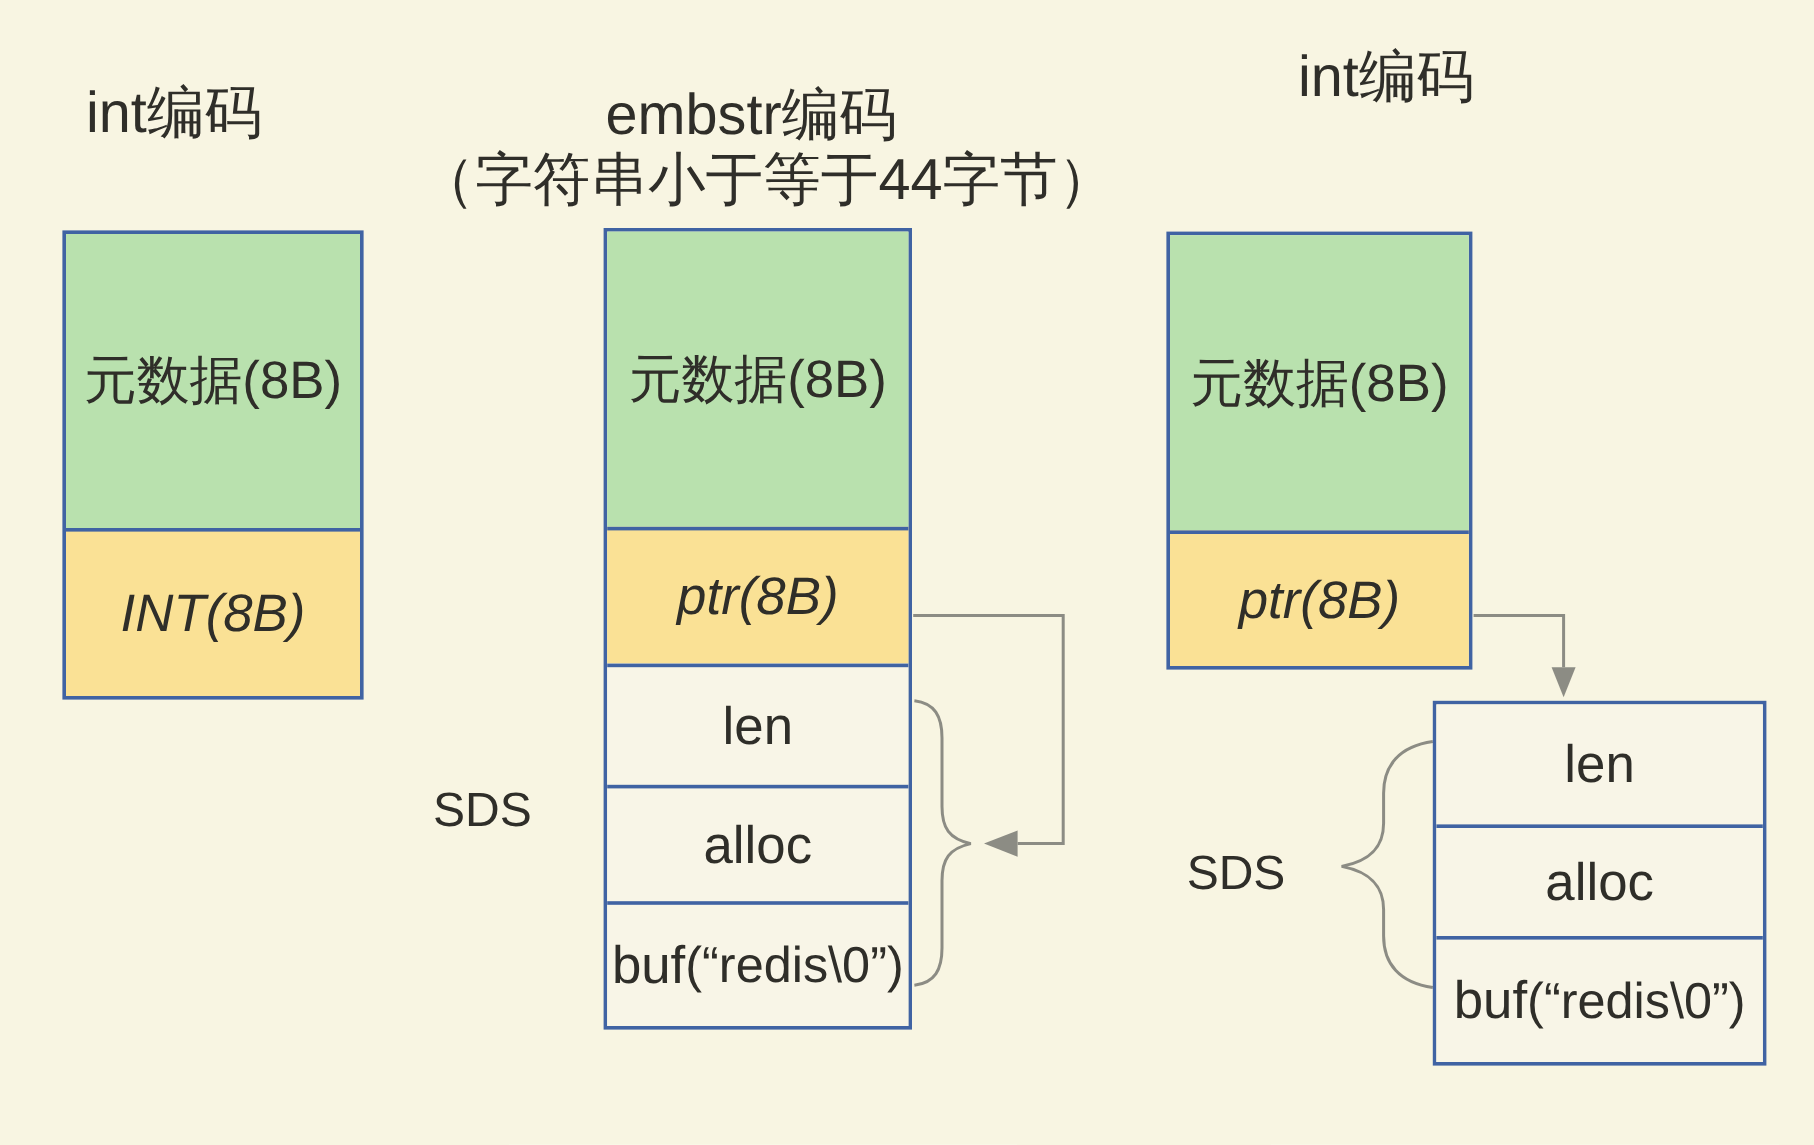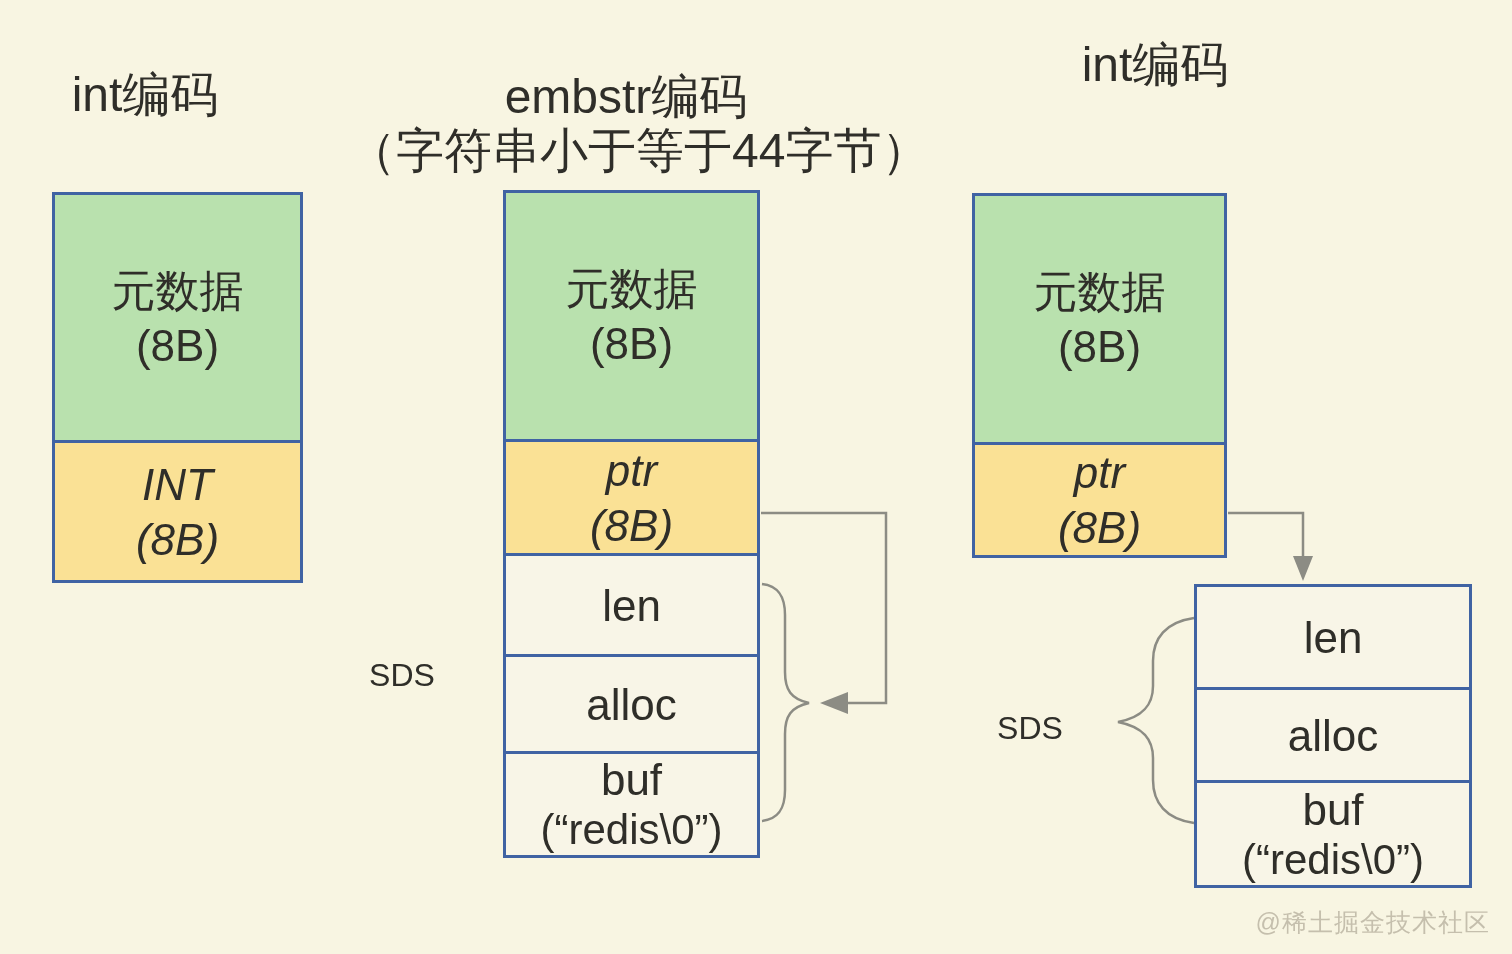--- a/index.html
+++ b/index.html
@@ -16,32 +16,32 @@
   }
   .title{
     position:absolute; text-align:center; font-size:48px; line-height:54px;
     color:var(--text); white-space:nowrap;
   }
   .box{
     position:absolute; border:3px solid var(--box_border);
     display:flex; flex-direction:column;
   }
   .cell{
-    box-sizing:border-box; display:flex; flex-direction:column;
+    box-sizing:border-box; display:flex; 
     align-items:center; justify-content:center;
     font-size:44px; line-height:1.25; text-align:center;
     background:var(--box_fill);
   }
   .cell.sep{ border-top:3px solid var(--box_border); }
   .cell.green{ background:var(--box_green); }
   .cell.yellow{ background:var(--box_yellow);font-style:italic; }
   .cell .l2.small{ font-size:42px; line-height:1.15; }
   .buf-cell{ line-height:1.18; }
   .sds-label{
-    position:absolute; font-size:32px; line-height:54px; text-align:center;
+    position:absolute; font-size:40px; line-height:54px; text-align:center;
     color:var(--text); white-space:nowrap;
   }
   .connector-layer{ position:absolute; left:0; top:0; pointer-events:none; }
   .connector{ stroke:var(--connector); stroke-width:2.5; fill:none; }
   .arrowhead{ fill:var(--connector); stroke:none; }
   .watermark{
     position:absolute; right:22px; top:906px; font-size:25px;
     color:var(--watermark); opacity:.95; letter-spacing:1px;
   }
 </style>
@@ -127,15 +127,14 @@
       <div>alloc</div>
     </div>
     <div class="cell sep buf-cell" style="height:105px;">
       <div>buf</div>
       <div class="l2 small">(“redis\0”)</div>
     </div>
   </div>
 
   <div class="sds-label" style="left:958px; top:701px; width:144px;">SDS</div>
 
-  <div class="watermark">@稀土掘金技术社区</div>
 
 </div>
 
 </body></html>

